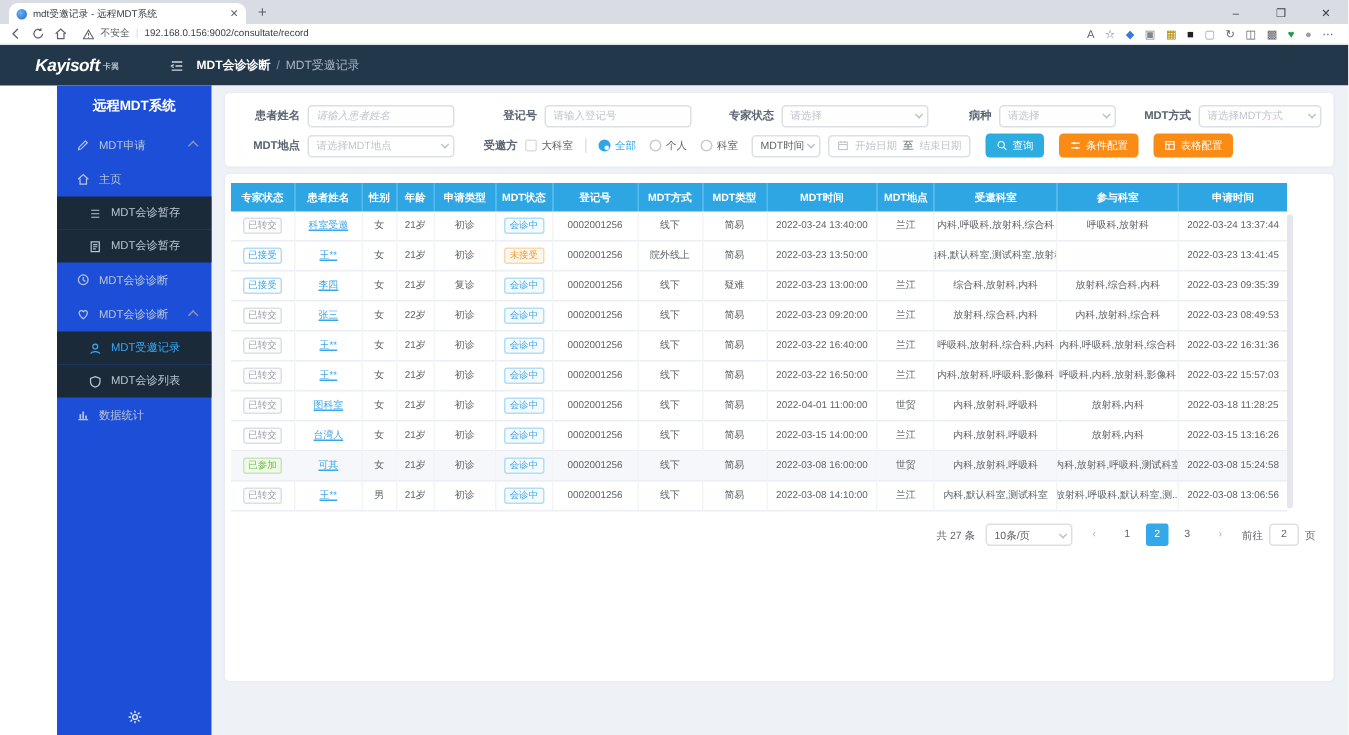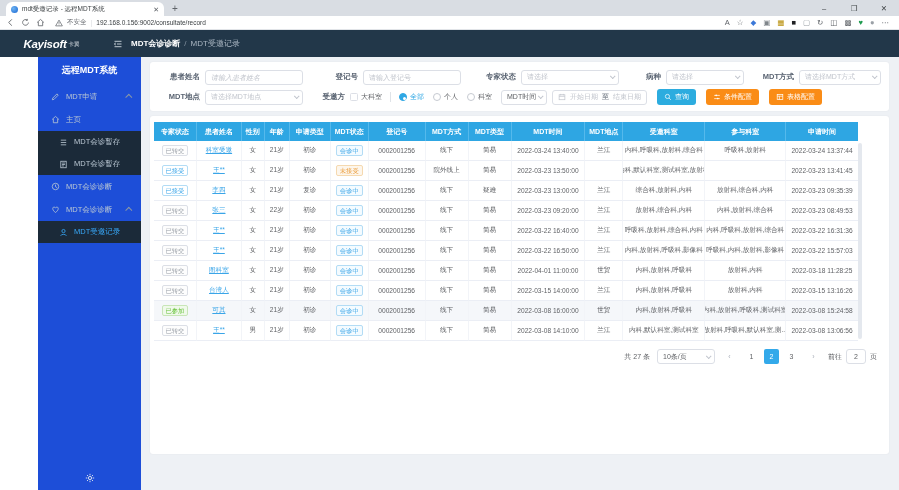--- a/index.html
+++ b/index.html
@@ -262,20 +262,39 @@
             </div>
             <div class="menu-item lvl2 active">
               <span class="mi-icon">
                 <svg viewBox="0 0 10 10">
                   <circle cx="5" cy="3.4" r="1.8" fill="none" stroke="currentColor" stroke-width="0.9"></circle>
                   <path d="M1.8 8.7 C2 6.5 8 6.5 8.2 8.7" fill="none" stroke="currentColor" stroke-width="0.9"></path>
                 </svg>
               </span>
               <span class="mi-label">MDT受邀记录</span>
             </div>
+            <div class="menu-item lvl2">
+              <span class="mi-icon">
+                <svg viewBox="0 0 10 10">
+                  <path d="M5 1.2 L8.5 2.5 V5 C8.5 7.2 7 8.4 5 9 C3 8.4 1.5 7.2 1.5 5 V2.5 Z" fill="none" stroke="currentColor" stroke-width="0.9"></path>
+                </svg>
+              </span>
+              <span class="mi-label">MDT会诊列表</span>
+            </div>
+            <div class="menu-item lvl1">
+              <span class="mi-icon">
+                <svg viewBox="0 0 10 10">
+                  <path d="M1.4 8.6h7.2" stroke="currentColor" stroke-width="0.9"></path>
+                  <rect x="2.2" y="4.6" width="1.3" height="3.4" fill="currentColor"></rect>
+                  <rect x="4.3" y="2.6" width="1.3" height="5.4" fill="currentColor"></rect>
+                  <rect x="6.4" y="5.6" width="1.3" height="2.4" fill="currentColor"></rect>
+                </svg>
+              </span>
+              <span class="mi-label">数据统计</span>
+            </div>
           </div>
         <div class="sidebar-gear">
             <svg viewBox="0 0 10 10">
               <circle cx="5" cy="5" r="1.6" fill="none" stroke="currentColor" stroke-width="0.9"></circle>
               <path d="M5 0.8v1.5 M5 7.7v1.5 M0.8 5h1.5 M7.7 5h1.5 M2 2l1.1 1.1 M6.9 6.9L8 8 M8 2L6.9 3.1 M3.1 6.9L2 8" stroke="currentColor" stroke-width="0.9"></path>
             </svg>
           </div>
       </div>
 
       <div class="main">

